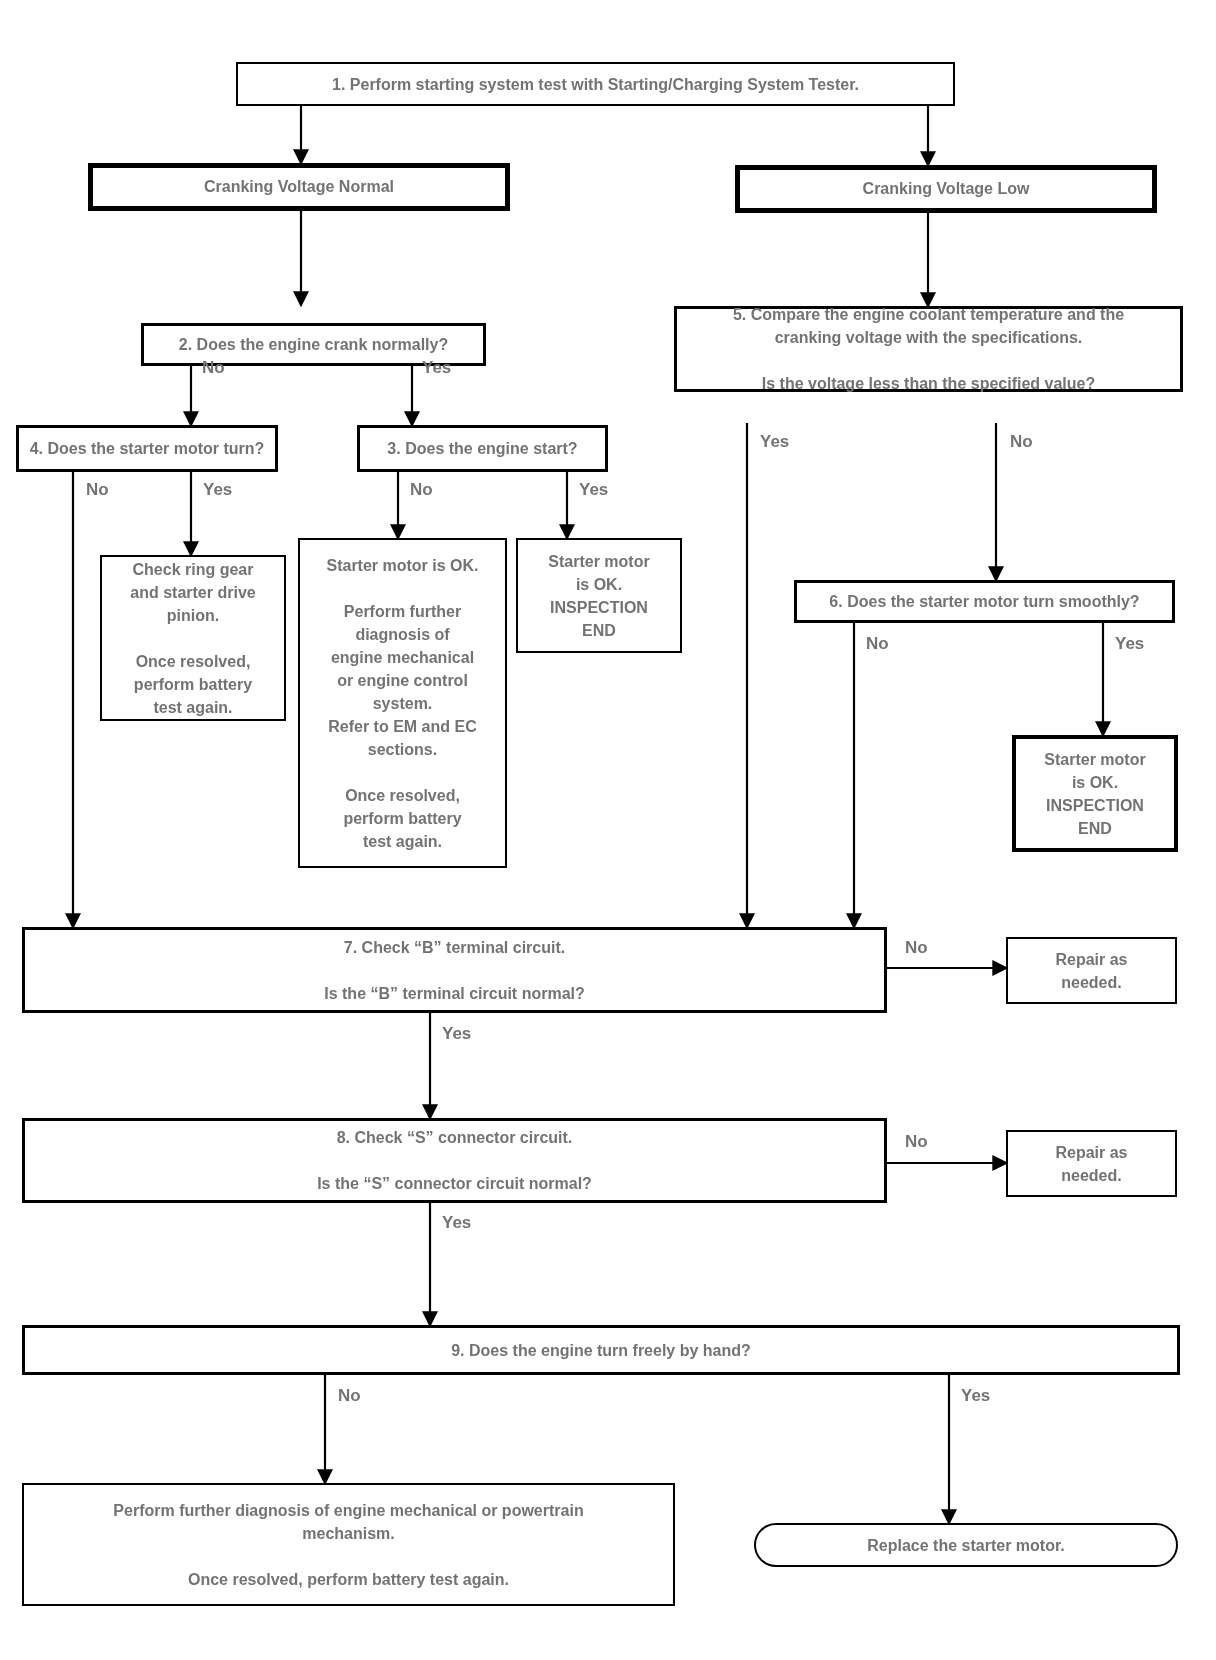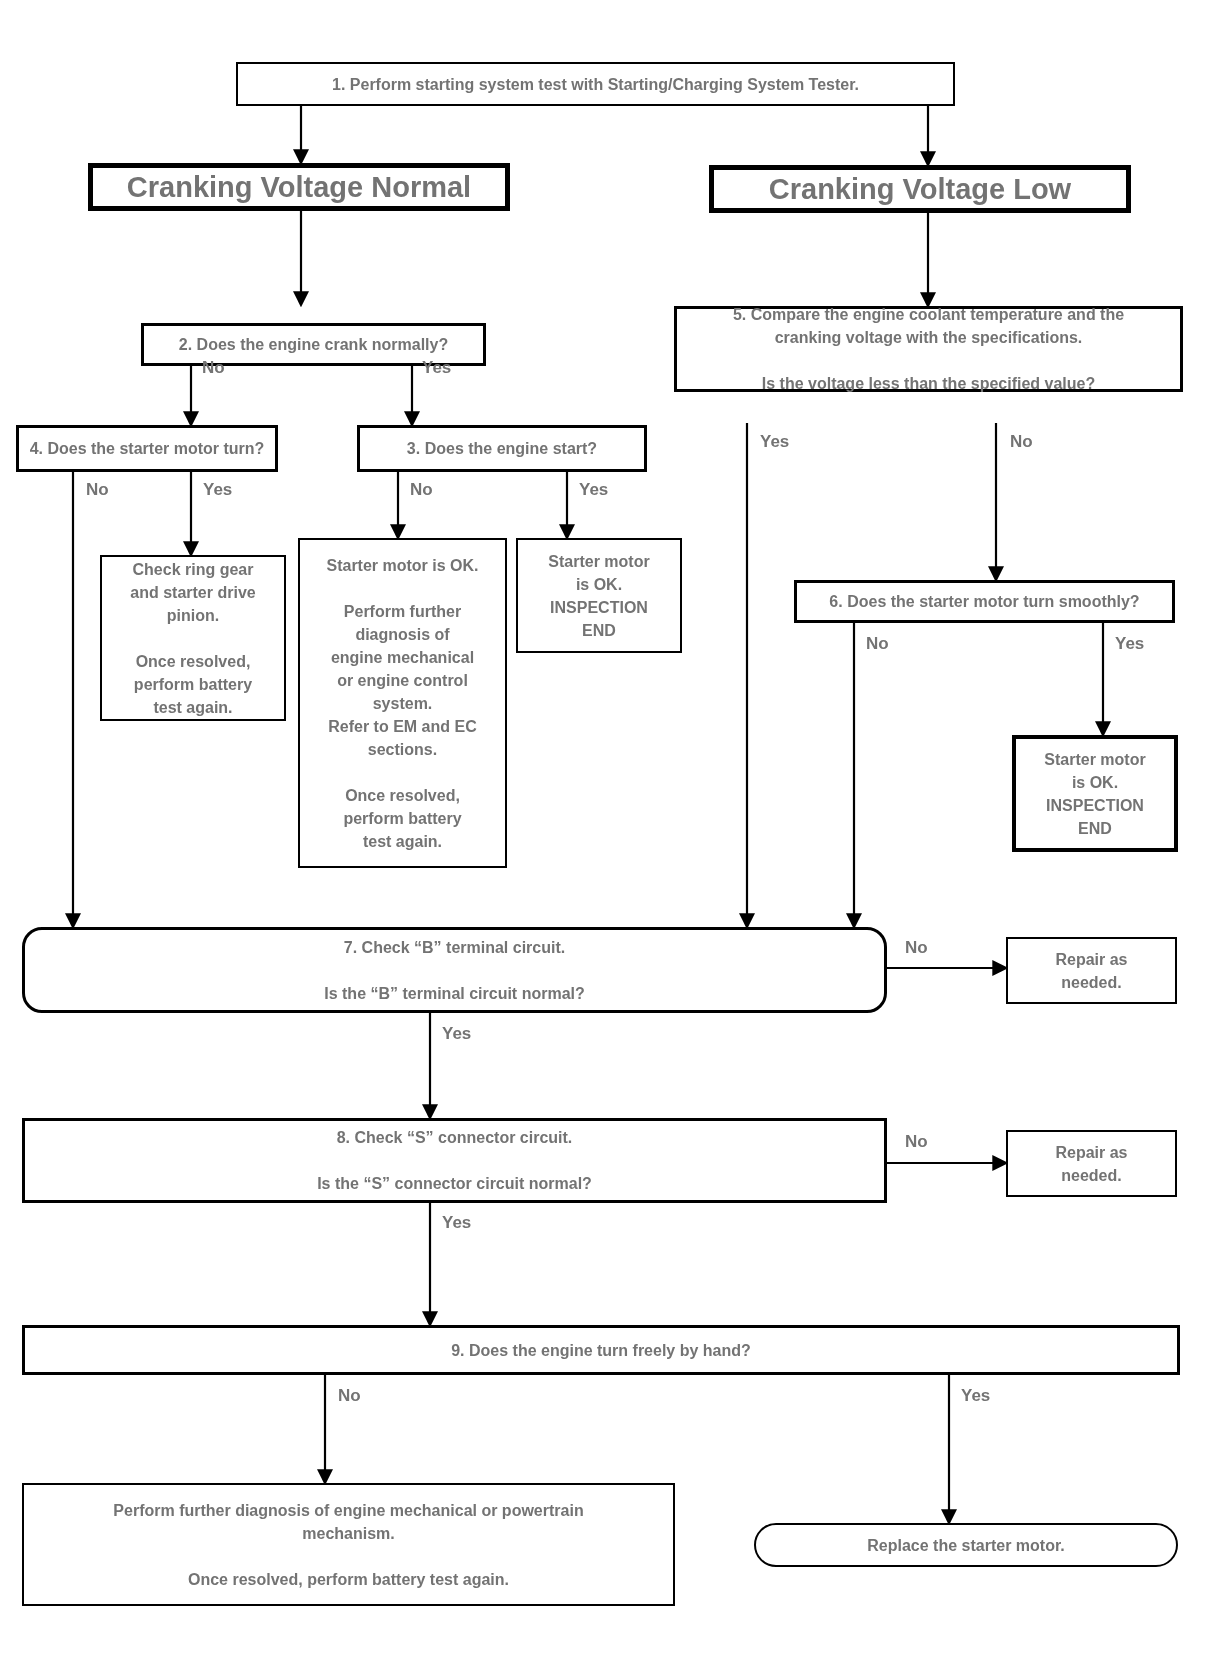--- a/index.html
+++ b/index.html
@@ -36,21 +36,21 @@
   .node-text {
     white-space: pre-line;
     font-size: 16px;
     font-weight: bold;
     line-height: 23px;
   }
   .header-node {
     border-width: 5px;
   }
   .header-node .node-text {
-    font-size: 29px;
+    font-size: 16px;
     line-height: 26px;
   }
   .wide-node {
     border-width: 3px;
   }
   .thick-node {
     border-width: 4px;
   }
   .branch-label {
     position: absolute;
@@ -98,33 +98,33 @@
   </svg>
 
   <div class="node" style="left:236px; top:62px; width:719px; height:44px;">
     <span class="node-text">1. Perform starting system test with Starting/Charging System Tester.</span>
   </div>
 
   <div class="node header-node" style="left:88px; top:163px; width:422px; height:48px;">
     <span class="node-text">Cranking Voltage Normal</span>
   </div>
 
-  <div class="node header-node" style="left:709px; top:165px; width:422px; height:48px;">
+  <div class="node header-node" style="left:735px; top:165px; width:422px; height:48px;">
     <span class="node-text">Cranking Voltage Low</span>
   </div>
 
   <div class="node" style="left:141px; top:305px; width:345px; height:43px; border-width:3px;margin-top:18px;">
     <span class="node-text">2. Does the engine crank normally?</span>
   </div>
 
   <div class="node" style="left:16px; top:425px; width:262px; height:47px; border-width:3px;">
     <span class="node-text">4. Does the starter motor turn?</span>
   </div>
 
-  <div class="node" style="left:357px; top:425px; width:290px; height:47px; border-width:3px;">
+  <div class="node" style="left:357px; top:425px; width:251px; height:47px; border-width:3px;">
     <span class="node-text">3. Does the engine start?</span>
   </div>
 
   <div class="node" style="left:100px; top:555px; width:186px; height:166px;">
     <span class="node-text">Check ring gear
 and starter drive
 pinion.
 
 Once resolved,
 perform battery
@@ -165,21 +165,21 @@
     <span class="node-text">6. Does the starter motor turn smoothly?</span>
   </div>
 
   <div class="node thick-node" style="left:1012px; top:735px; width:166px; height:117px;">
     <span class="node-text">Starter motor
 is OK.
 INSPECTION
 END</span>
   </div>
 
-  <div class="node wide-node" style="left:22px; top:927px; width:865px; height:86px;border-radius:20px;">
+  <div class="node wide-node" style="left:22px; top:927px; width:865px; height:86px;">
     <span class="node-text">7. Check “B” terminal circuit.
 
 Is the “B” terminal circuit normal?</span>
   </div>
 
   <div class="node wide-node" style="left:1006px; top:937px; width:171px; height:67px; border-width:2px;">
     <span class="node-text">Repair as
 needed.</span>
   </div>
 

